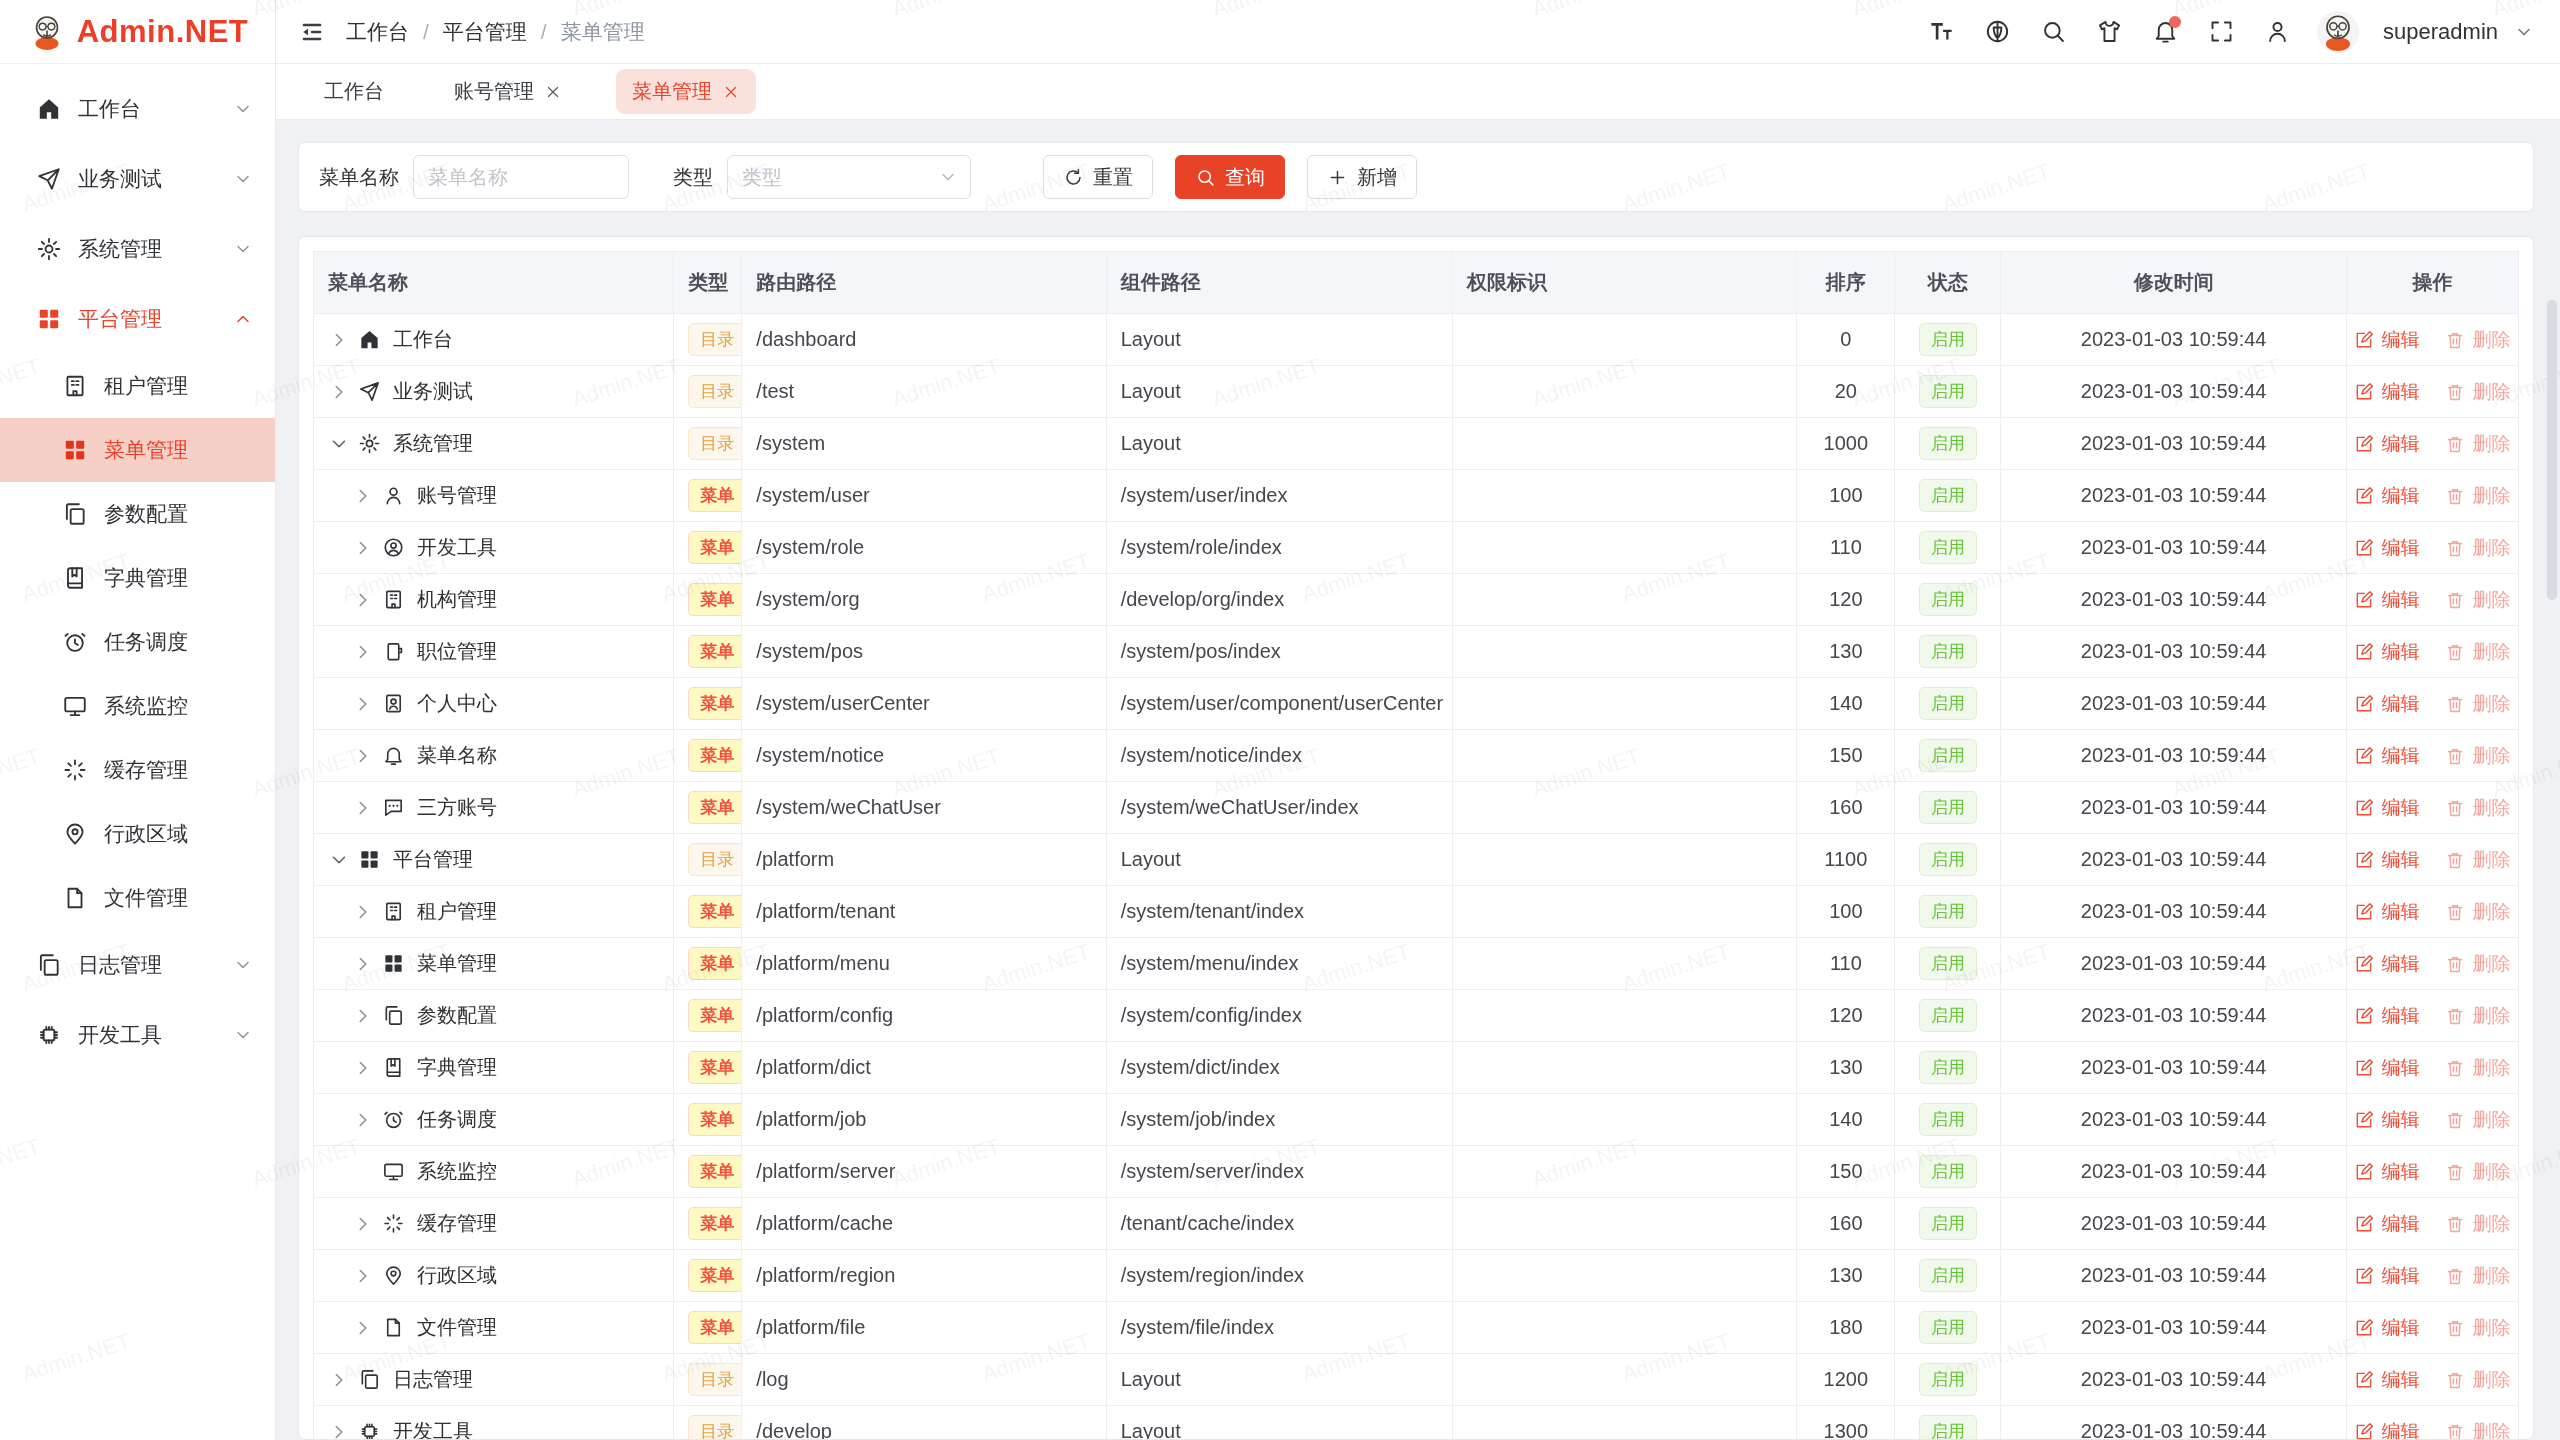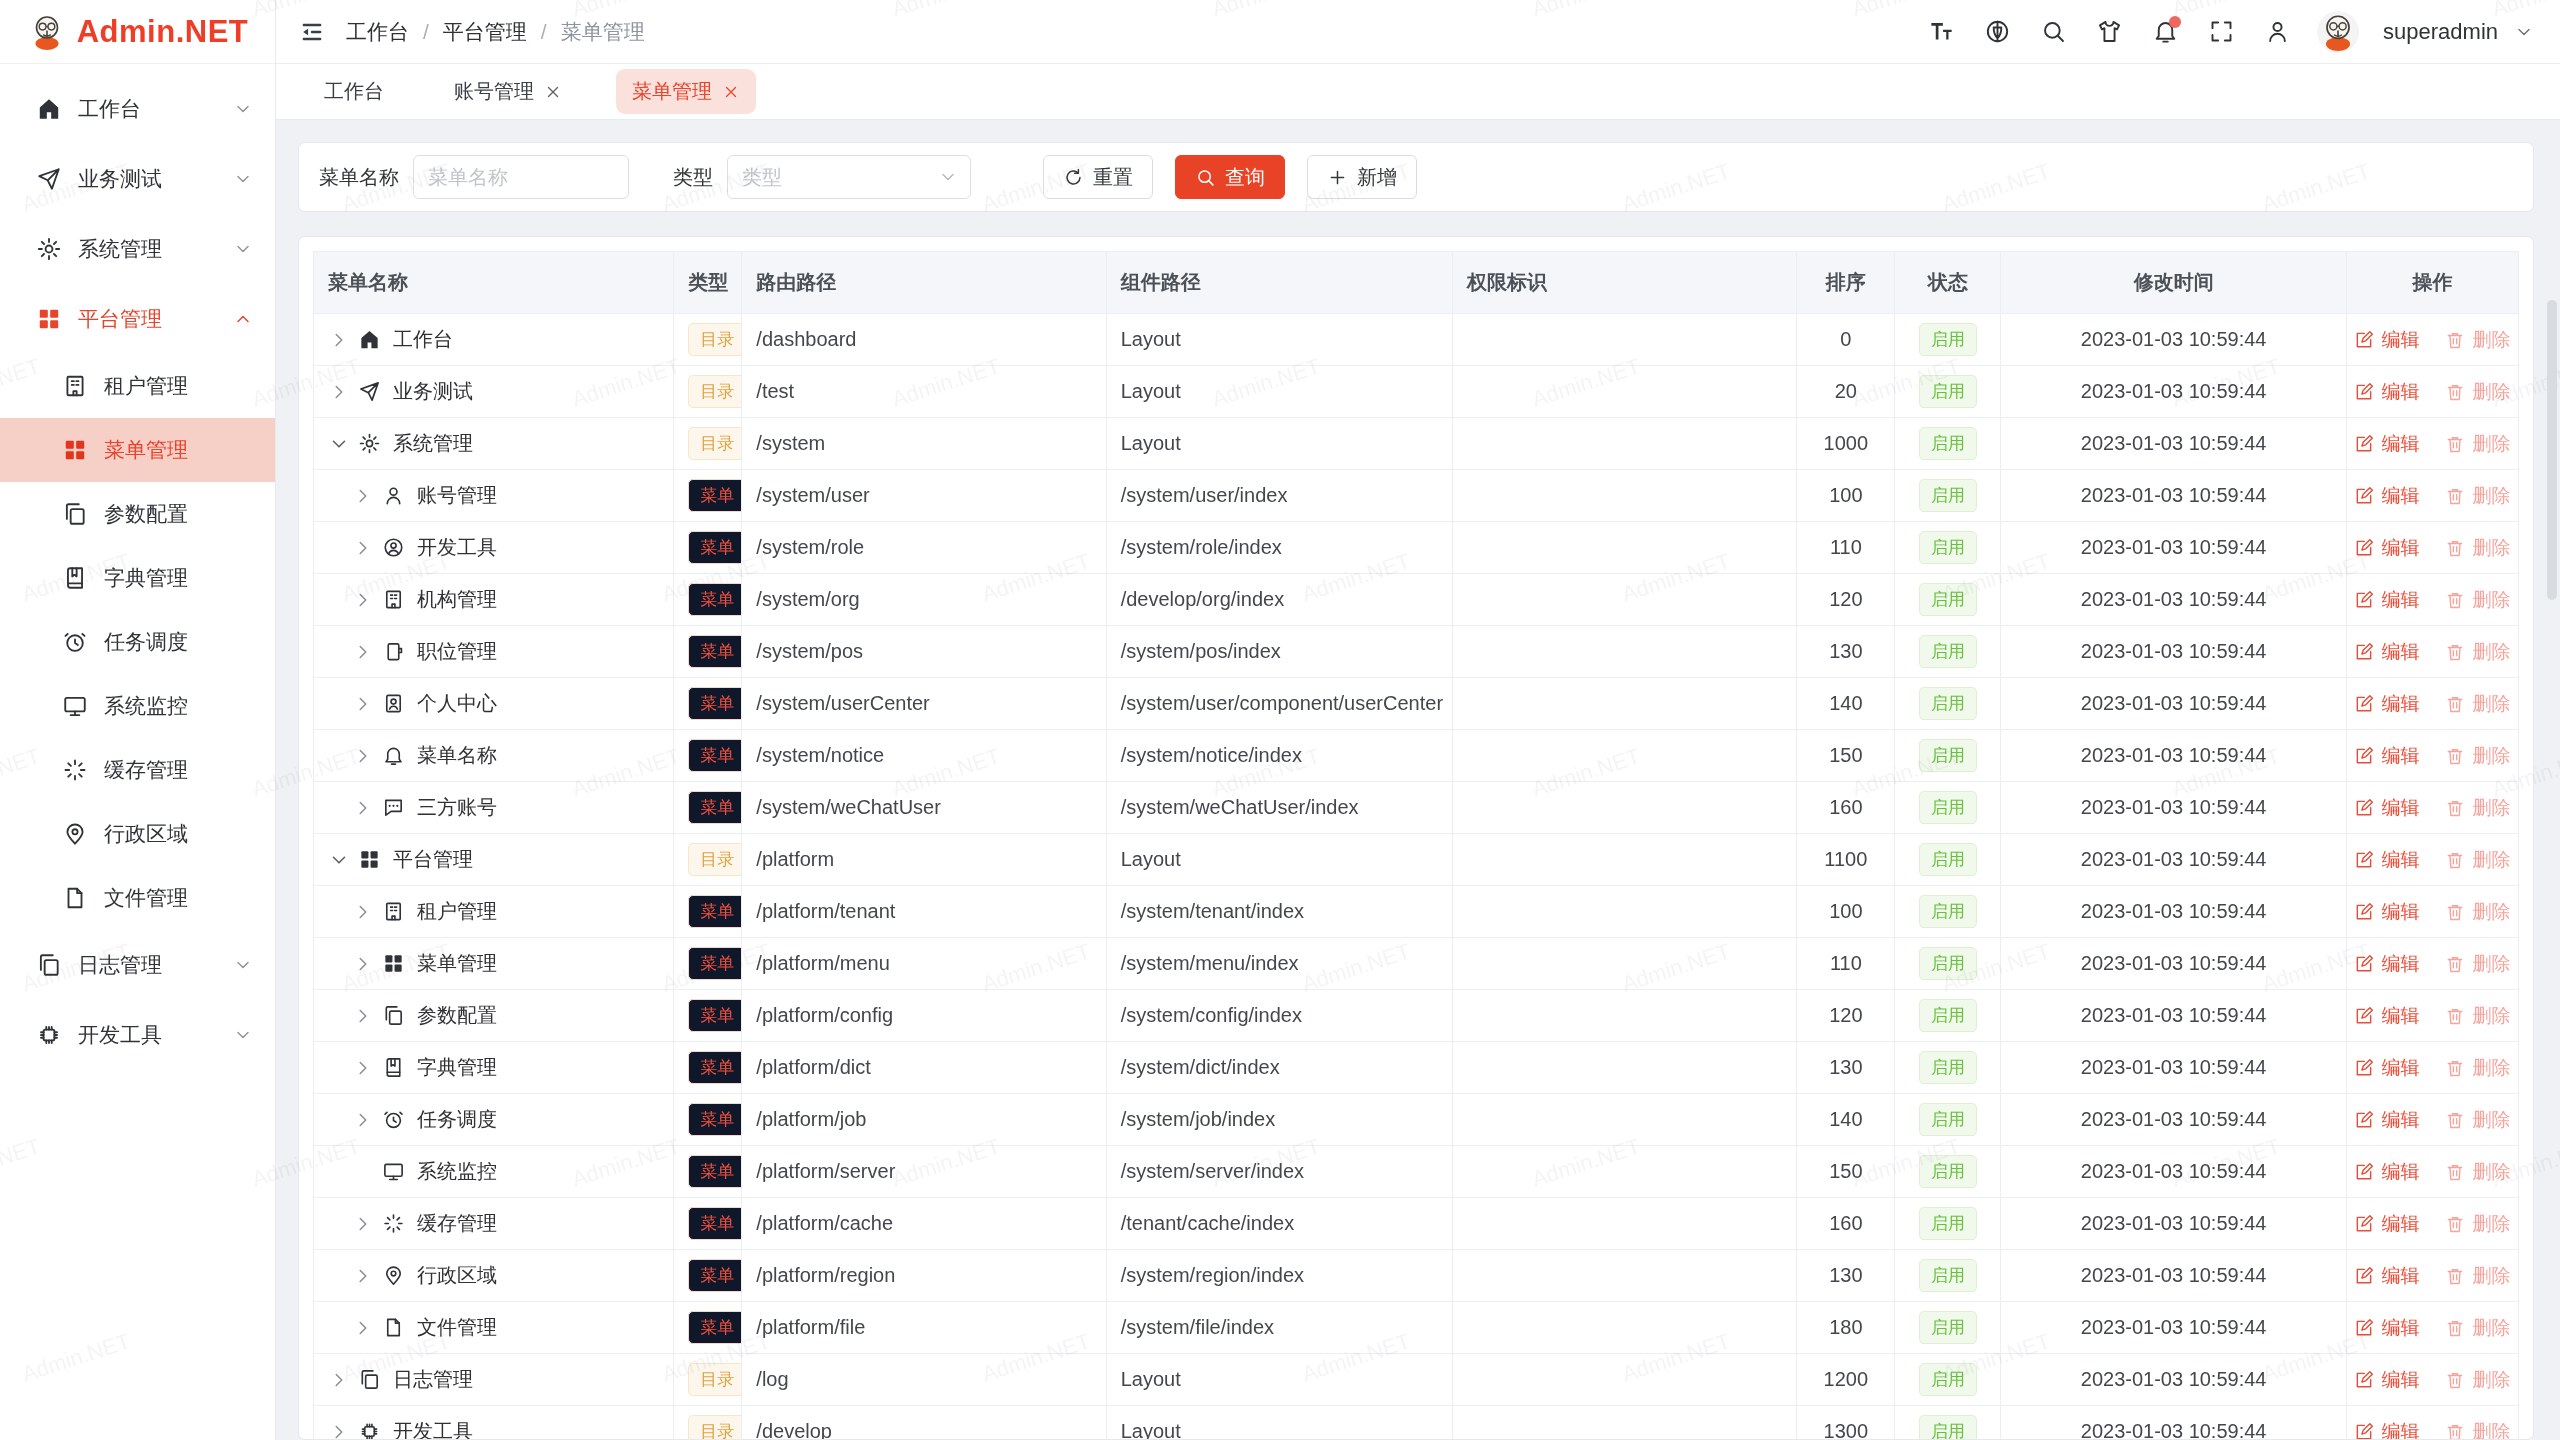--- a/index.html
+++ b/index.html
@@ -80,21 +80,21 @@
   .tree .exp { width:22px; height:22px; flex:0 0 22px; margin-right:8px; color:#8b9097; cursor:pointer; }
   .tree .exp.open { color:#5a6066; }
   .tree .exp svg { width:22px; height:22px; display:block; }
   .tree .exp.blank { visibility:hidden; cursor:default; }
   .tree.lvl1 { padding-left:24px; }
   .tree .r-ico { width:23px; height:23px; flex:0 0 23px; margin-right:12px; color:#2f3338; }
   .tree .r-ico svg { width:23px; height:23px; display:block; }
   .tree .r-label { color:#303133; }
   .tag { display:inline-block; padding:3px 11px; font-size:17px; line-height:1.5; border-radius:5px; border:1px solid; }
   .tag-warn { color:#e0a23c; background:#fdf6ec; border-color:#f7e6c8; }
-  .tag-danger { color:#f2503c; background:#0f172a; border-color:#f9d5cd; }
+  .tag-danger { color:#f2503c; background:#fef9c3; border-color:#f9d5cd;font-weight:bold; }
   .tag-success { color:#67c23a; background:#f0f9eb; border-color:#ddf1d1; }
   .ops { display:flex; align-items:center; justify-content:center; gap:26px; }
   .op { display:inline-flex; align-items:center; gap:7px; font-size:19px; background:none; border:none; cursor:pointer; }
   .op .o-ico { width:20px; height:20px; }
   .op .o-ico svg { width:20px; height:20px; display:block; }
   .op-edit { color:#ec4b35; }
   .op-del { color:#f6a49c; }
 
   .v-thumb { position:absolute; right:3px; top:300px; width:10px; height:300px; border-radius:5px; background:#d8dbdf; z-index:60; cursor:pointer; }
 </style>

